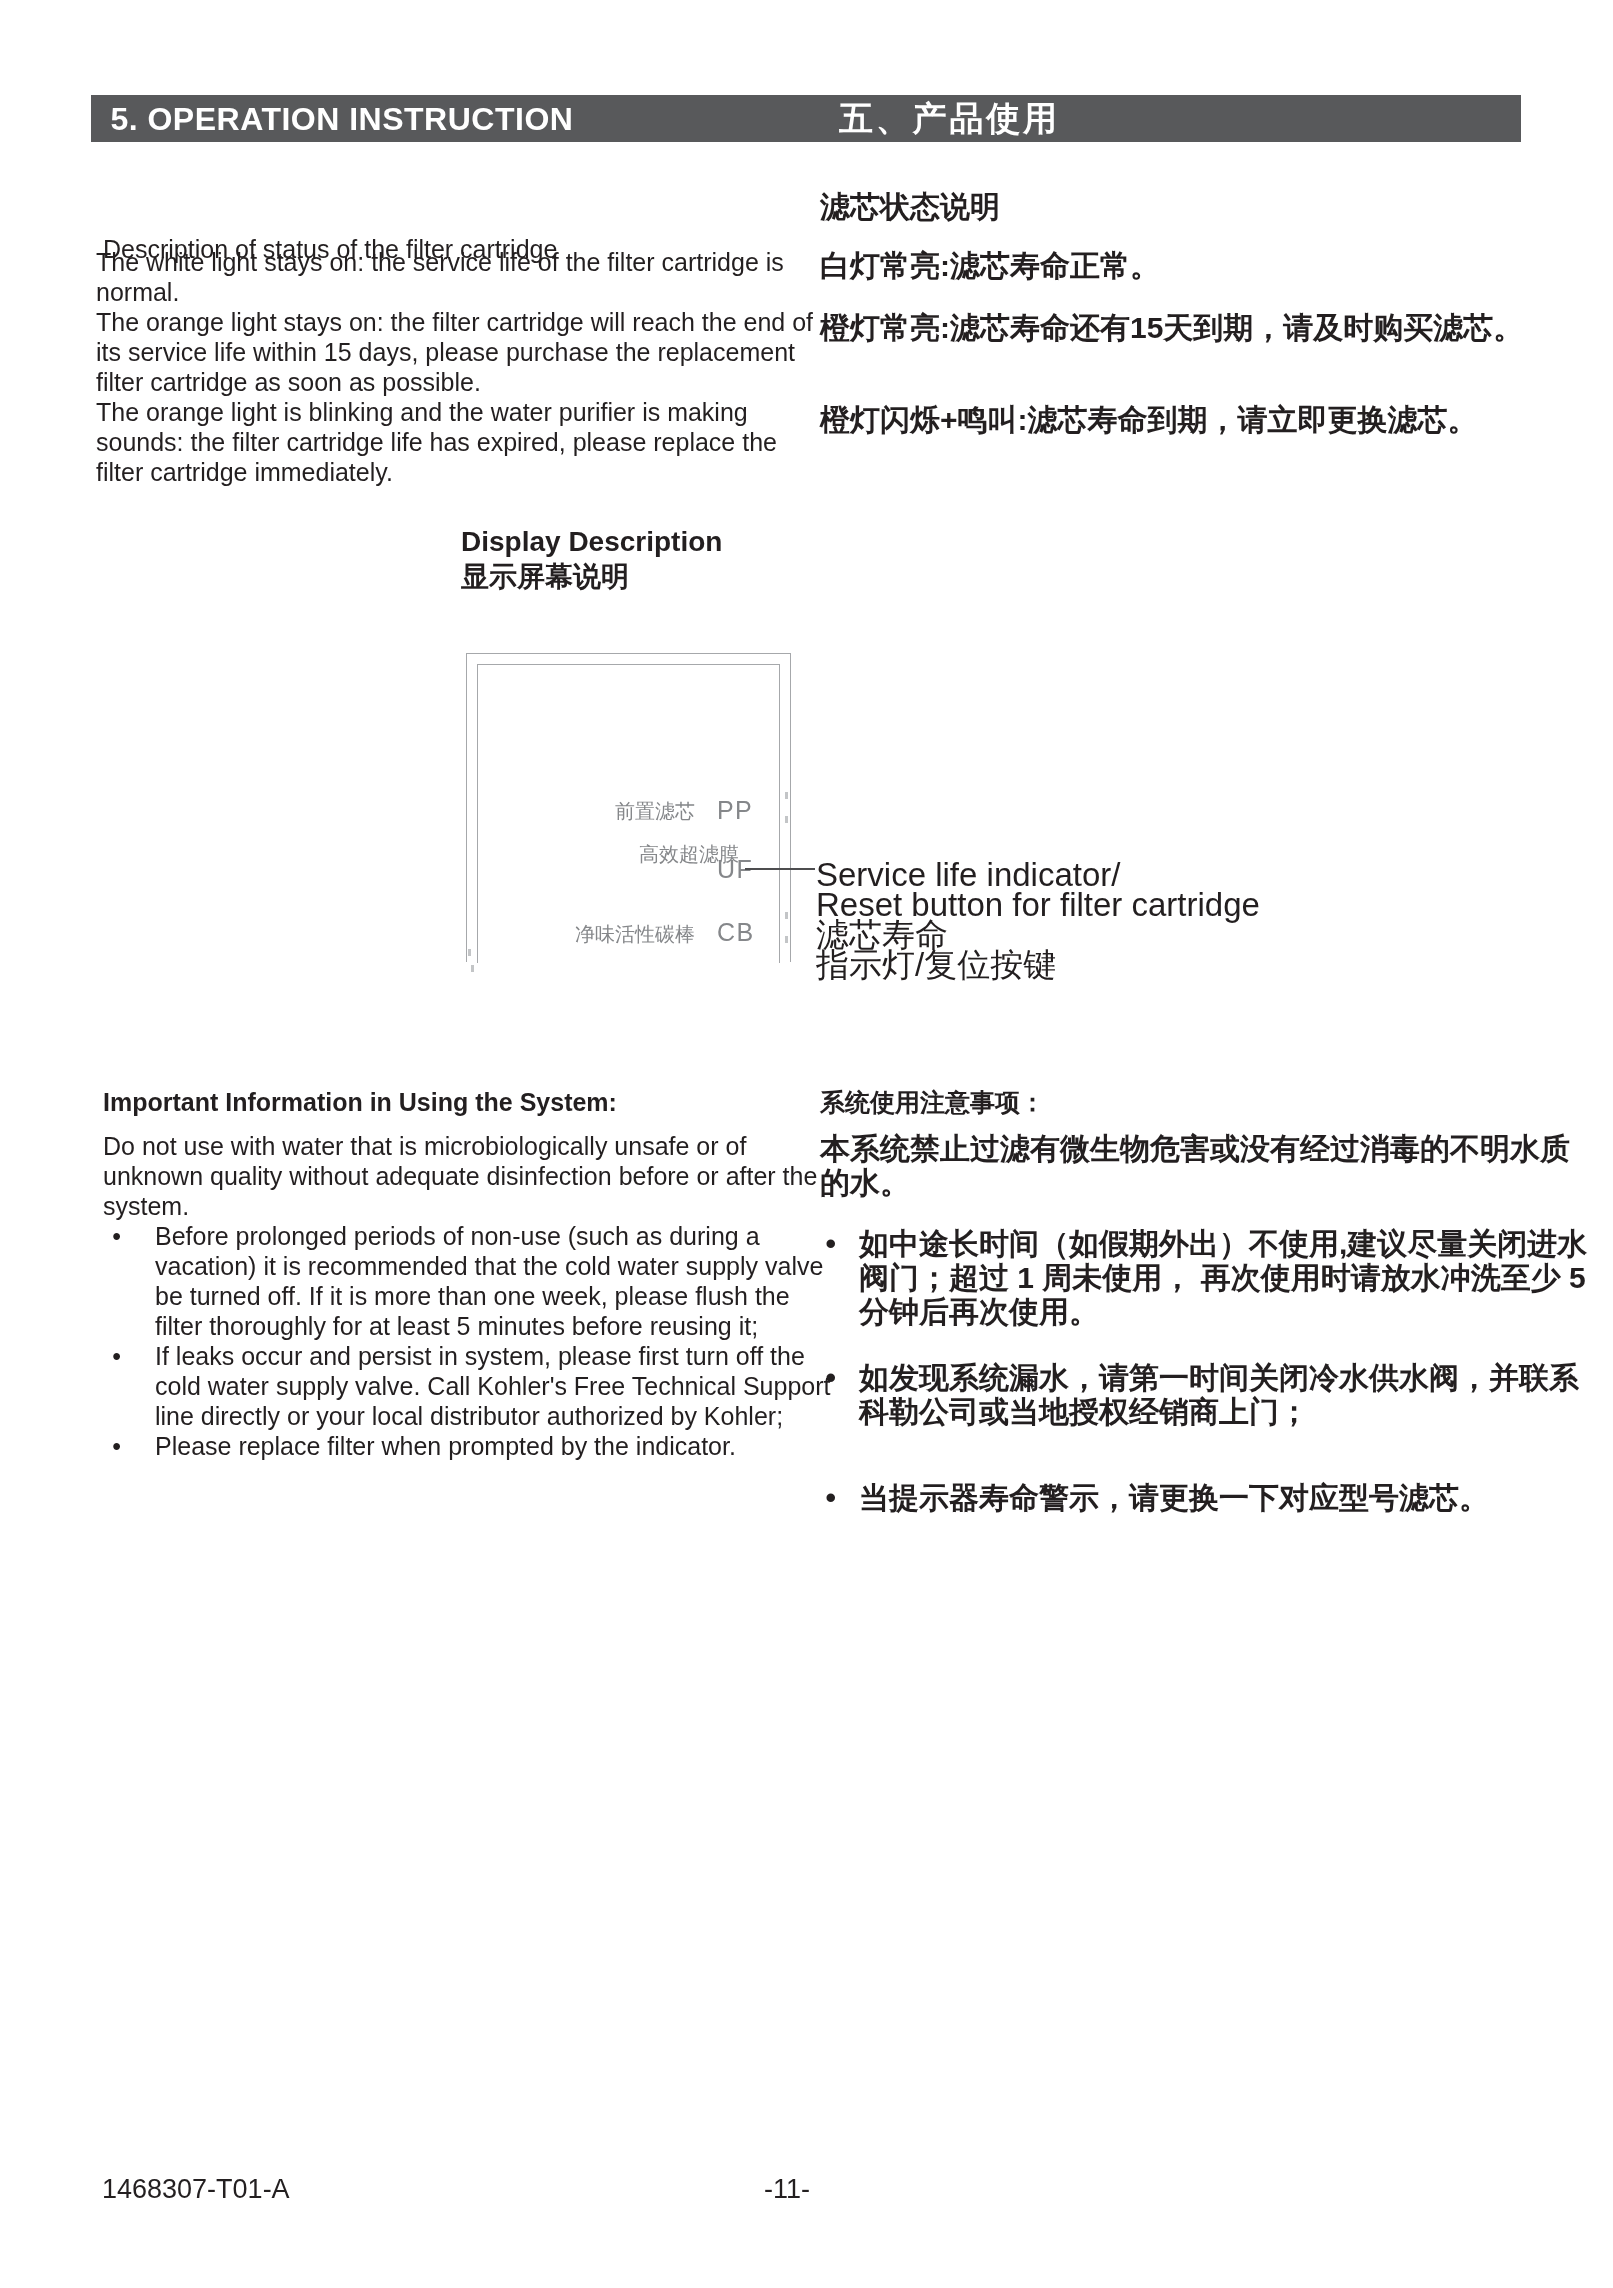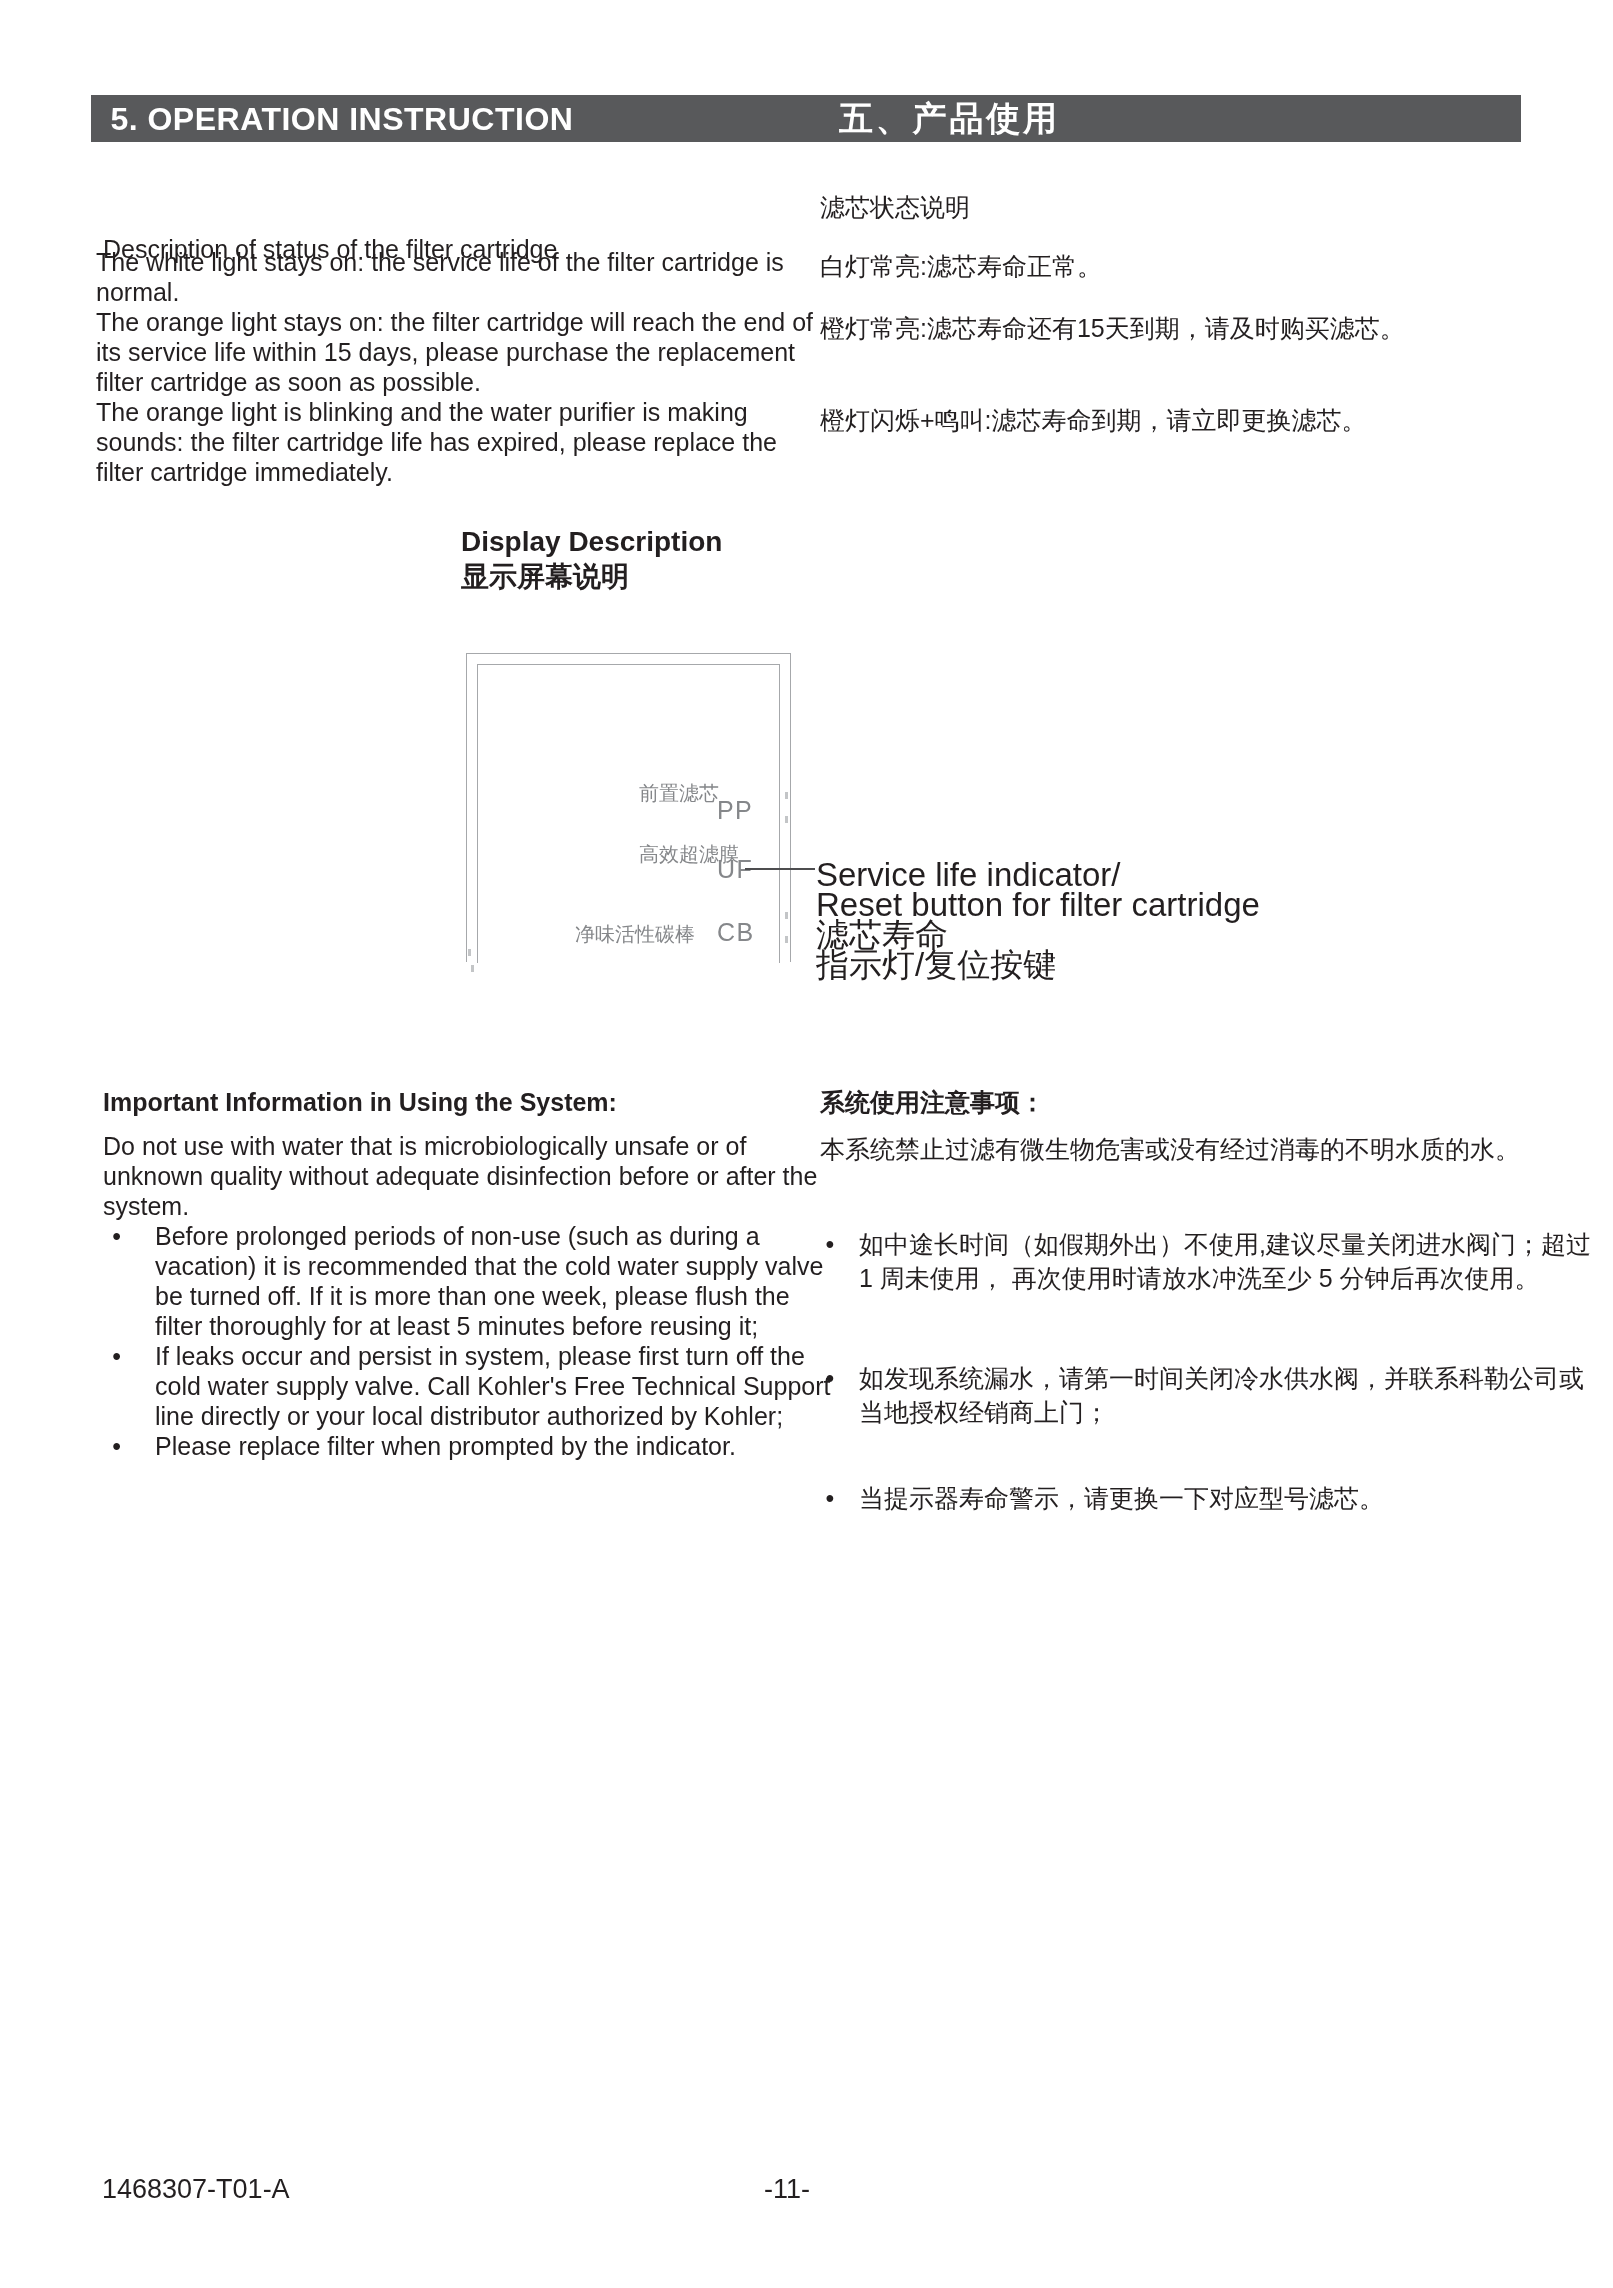--- a/index.html
+++ b/index.html
@@ -10,40 +10,40 @@
     overflow:hidden;
   }
   
   .title-bar { position:absolute; left:91px; top:95px; width:1430px; height:47px; background:#58595b; }
   .title-en { position:absolute; left:19.4px; top:50%; transform:translateY(-50%);
               color:#fff; font-size:32px; font-weight:700; letter-spacing:0.5px; white-space:nowrap; }
   .title-zh { position:absolute; left:733px; top:50%; transform:translateY(-50%);
               color:#fff; font-size:34px; font-weight:700; letter-spacing:2.8px; white-space:nowrap;margin-left:15px; }
   
   .en { font-size:25px; line-height:30px; }
-  .zh { font-size:25px; line-height:34px; }
+  .zh { font-size:30px; line-height:34px;font-weight:bold; }
   .abs { position:absolute; }
   p { margin:0; }
   
   #status-intro-left  { left:103px; top:188px;margin-top:46px; }
   #status-body-left   { left:96px; top:247px; width:724px; }
   #status-intro-right { left:820px; top:190px; }
   #status-r0 { left:820px; top:249px; white-space:nowrap;text-align:center; }
   #status-r1 { left:820px; top:311px; white-space:nowrap; }
   #status-r2 { left:820px; top:403px; white-space:nowrap; }
   
   #display-heading { left:461px; top:524px; font-size:28px; font-weight:700; line-height:35px; }
   .panel-frame { position:absolute; border:1.8px solid #a6a8ab; border-bottom:none; background:transparent; }
   #panel-outer { left:466px; top:653px; width:323px; height:308px; }
   #panel-inner { left:477px; top:664px; width:301px; height:298px; }
   .panel-zh  { position:absolute; left:466px; width:229px; text-align:right;
                font-size:20px; line-height:24px; color:#85878a; white-space:nowrap; }
   .panel-code{ position:absolute; left:717px; font-size:25px; line-height:29.5px;
                color:#85878a; letter-spacing:1.4px; }
-  #zh-pp { top:781px;padding-left:24px; } #code-pp { top:796px; }
+  #zh-pp { top:799px; } #code-pp { top:796px; }
   #zh-uf { top:842px;padding-left:44px; } #code-uf { top:855px; }
   #zh-cb { top:922px; } #code-cb { top:918px; }
   #callout-line { left:745px; top:868px; width:70px; height:1.8px; background:#4d4d4f; }
   .panel-mark { position:absolute; width:2.8px; height:6.5px; background:#c3c5c7; }
   #mark-1 { left:785px; top:792px; }  #mark-2 { left:785px; top:816px; }
   #mark-3 { left:785px; top:912px; }  #mark-4 { left:785px; top:936px; }
   #mark-5 { left:468px; top:949px; } #mark-6 { left:471px; top:965px; }
   #callout-text { left:816px; top:860px; font-size:33px; line-height:30px; }
   
   .sec-heading-en { font-size:25px; font-weight:700; line-height:30px; margin:0 0 14px 0; }

